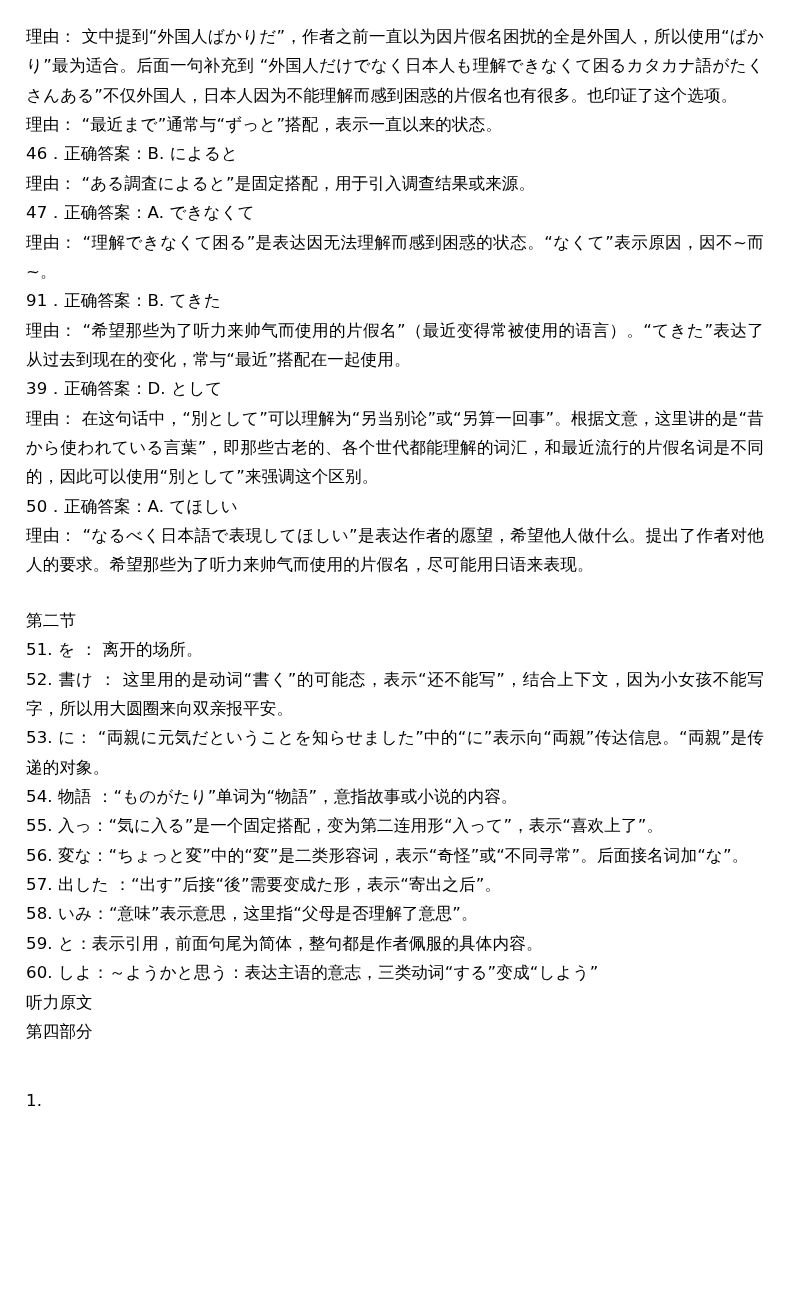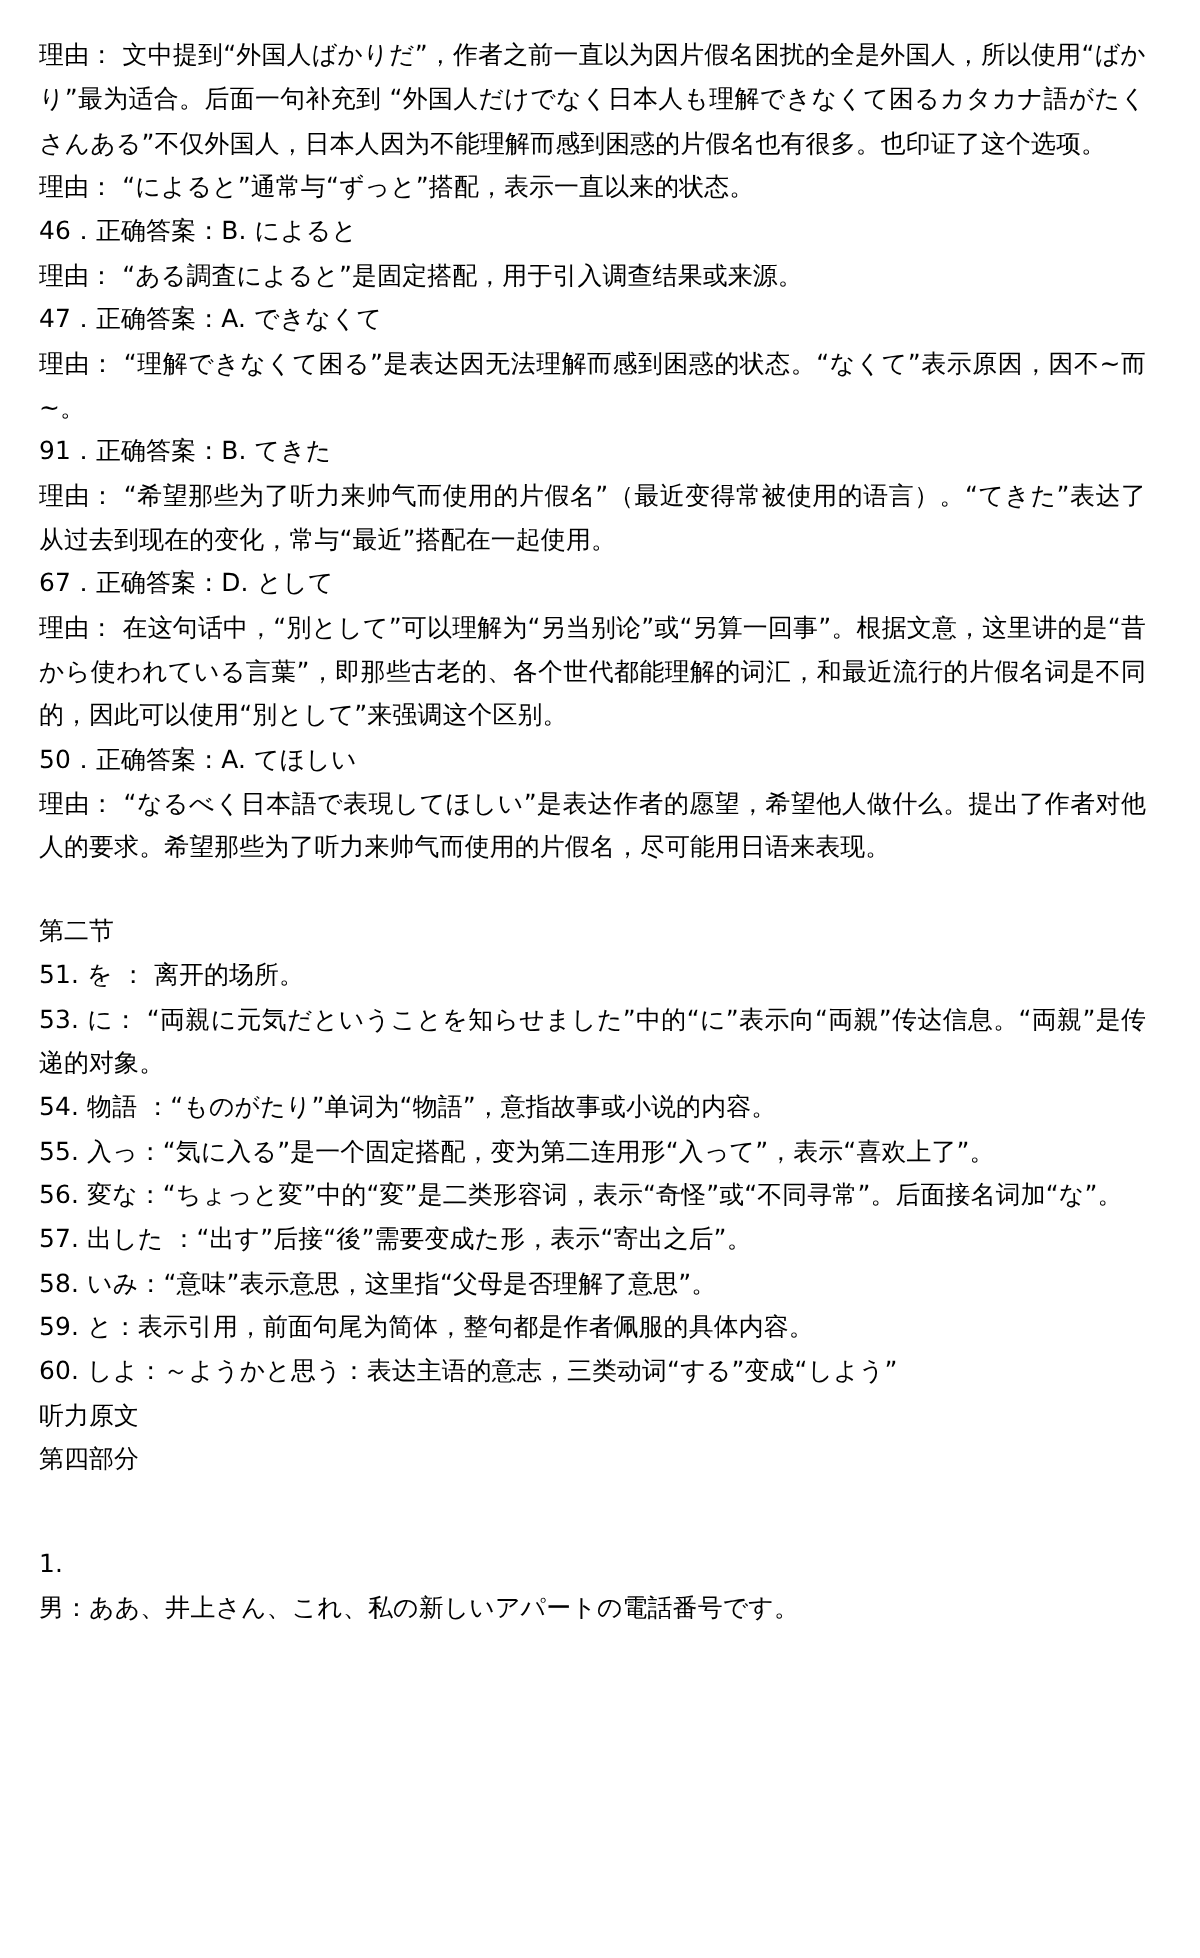--- a/index.html
+++ b/index.html
@@ -34,46 +34,46 @@
   .block {
     margin-bottom: 0px;
   }
 </style>
 </head>
 <body>
 
 <div class="page">
 
   <p class="line block">理由： 文中提到“外国人ばかりだ”，作者之前一直以为因片假名困扰的全是外国人，所以使用“ばかり”最为适合。后面一句补充到 “外国人だけでなく日本人も理解できなくて困るカタカナ語がたくさんある”不仅外国人，日本人因为不能理解而感到困惑的片假名也有很多。也印证了这个选项。</p>
-  <p class="line block">理由： “によると”通常与“ずっと”搭配，表示一直以来的状态。</p>
+  <p class="line block">理由： “最近まで”通常与“ずっと”搭配，表示一直以来的状态。</p>
   <p class="line block">46．正确答案：B. によると</p>
   <p class="line block">理由： “ある調査によると”是固定搭配，用于引入调查结果或来源。</p>
   <p class="line block">47．正确答案：A. できなくて</p>
   <p class="line block">理由： “理解できなくて困る”是表达因无法理解而感到困惑的状态。“なくて”表示原因，因不~而~。</p>
   <p class="line block">91．正确答案：B. てきた</p>
   <p class="line block">理由： “希望那些为了听力来帅气而使用的片假名”（最近变得常被使用的语言）。“てきた”表达了从过去到现在的变化，常与“最近”搭配在一起使用。</p>
-  <p class="line block">67．正确答案：D. として</p>
+  <p class="line block">39．正确答案：D. として</p>
   <p class="line block">理由： 在这句话中，“別として”可以理解为“另当别论”或“另算一回事”。根据文意，这里讲的是“昔から使われている言葉”，即那些古老的、各个世代都能理解的词汇，和最近流行的片假名词是不同的，因此可以使用“別として”来强调这个区别。</p>
   <p class="line block">50．正确答案：A. てほしい</p>
   <p class="line block">理由： “なるべく日本語で表現してほしい”是表达作者的愿望，希望他人做什么。提出了作者对他人的要求。希望那些为了听力来帅气而使用的片假名，尽可能用日语来表现。</p>
 
   <div class="spacer-md"></div>
 
   <p class="line block">第二节</p>
   <p class="line block">51. を ： 离开的场所。</p>
+  <p class="line block">52. 書け ： 这里用的是动词“書く”的可能态，表示“还不能写”，结合上下文，因为小女孩不能写字，所以用大圆圈来向双亲报平安。</p>
   <p class="line block">53. に： “両親に元気だということを知らせました”中的“に”表示向“両親”传达信息。“両親”是传递的对象。</p>
   <p class="line block">54. 物語 ：“ものがたり”单词为“物語”，意指故事或小说的内容。</p>
   <p class="line block">55. 入っ：“気に入る”是一个固定搭配，变为第二连用形“入って”，表示“喜欢上了”。</p>
   <p class="line block">56. 変な：“ちょっと変”中的“変”是二类形容词，表示“奇怪”或“不同寻常”。后面接名词加“な”。</p>
   <p class="line block">57. 出した ：“出す”后接“後”需要变成た形，表示“寄出之后”。</p>
   <p class="line block">58. いみ：“意味”表示意思，这里指“父母是否理解了意思”。</p>
   <p class="line block">59. と：表示引用，前面句尾为简体，整句都是作者佩服的具体内容。</p>
   <p class="line block">60. しよ：～ようかと思う：表达主语的意志，三类动词“する”变成“しよう”</p>
 
   <p class="line block">听力原文</p>
   <p class="line block">第四部分</p>
 
   <div class="spacer-lg"></div>
 
   <p class="line block">1.</p>
-  <p class="line block">男：ああ、井上さん、これ、私の新しいアパートの電話番号です。</p>
 
 </div>
 
 </body></html>

